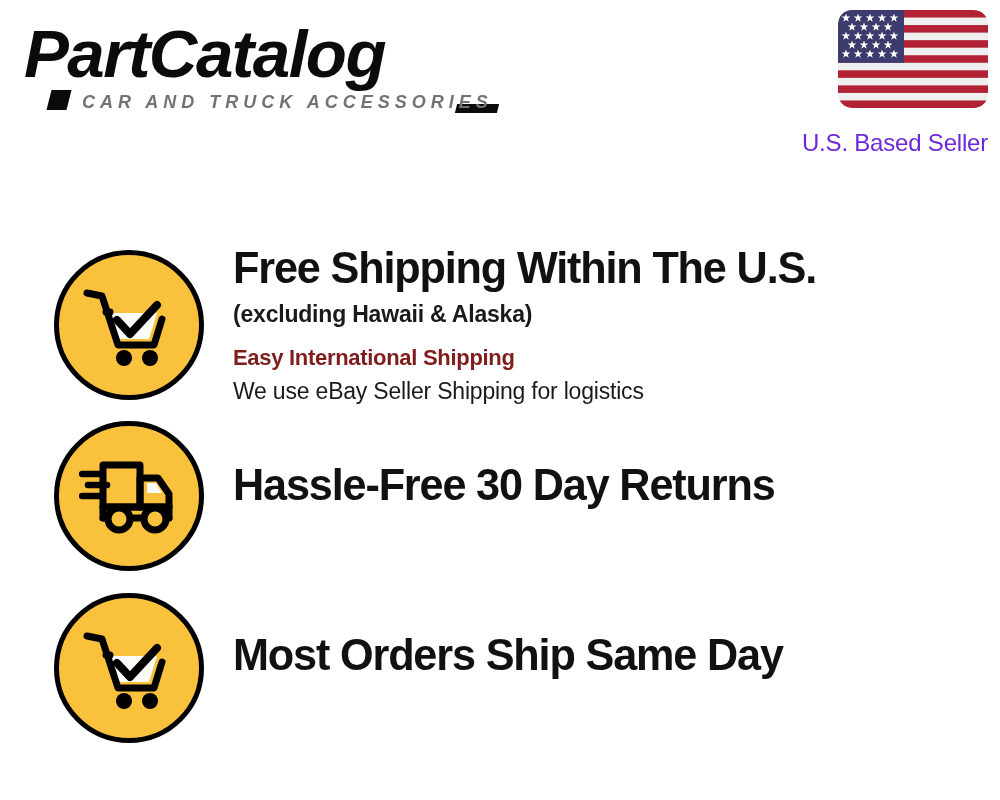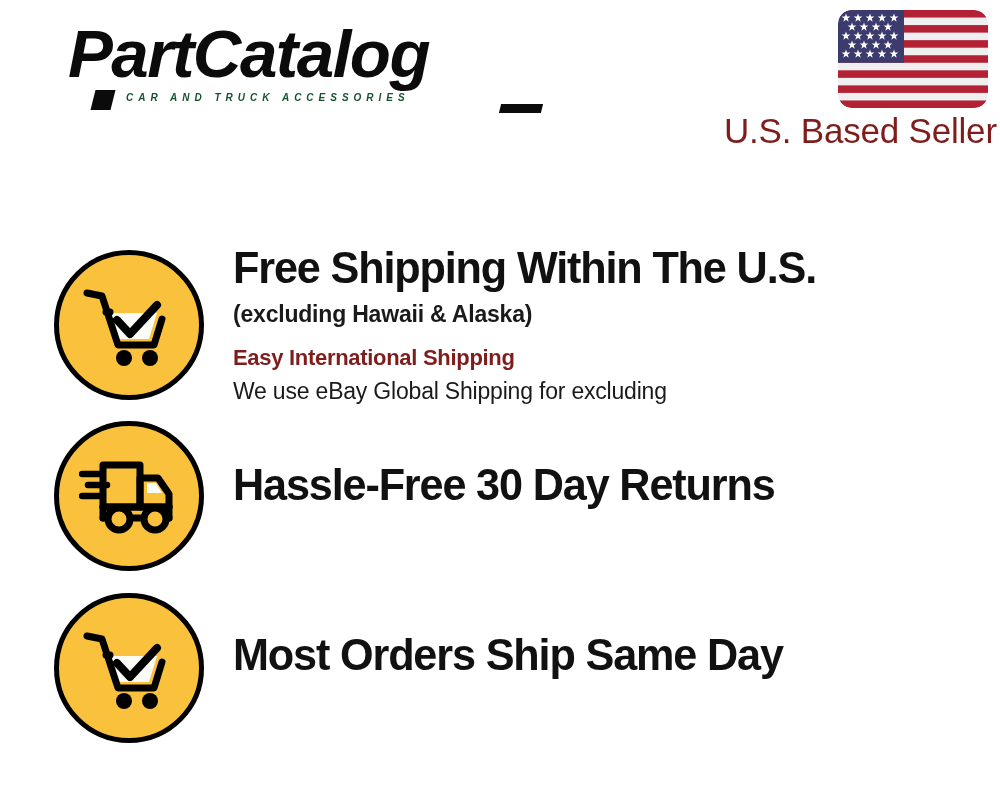--- a/index.html
+++ b/index.html
@@ -24,44 +24,43 @@
     height: 180px;
   }
 
   
   #brand-logo {
     position: absolute;
     left: 24px;
     top: 18px;
     width: 470px;
     height: 95px;
-    margin-left: 44px;
   }
   #brand-wordmark {
     font-family: "Liberation Sans", sans-serif;
     font-weight: 700;
     font-style: italic;
     font-size: 66px;
     letter-spacing: -1.5px;
     line-height: 72px;
     color: #0b0b0b;
     white-space: nowrap;
     transform: scaleX(1.02);
     transform-origin: left center;
   }
   #brand-tagline {
     position: absolute;
     left: 58px;
     top: 74px;
     font-family: "Liberation Sans", sans-serif;
     font-weight: 700;
     font-style: italic;
-    font-size: 10px;
+    font-size: 18px;
     letter-spacing: 5.0px;
-    color: #14532d;
+    color: #737373;
     white-space: nowrap;
   }
   
   .tag-slab {
     position: absolute;
     background: #0b0b0b;
   }
   #tag-slab-left {
     left: 25px; top: 72px;
     width: 20px; height: 20px;
@@ -84,25 +83,25 @@
   #us-flag {
     display: block;
     margin-left: auto;
     width: 150px;
     height: 98px;
     border-radius: 14px;
     overflow: hidden;
   }
   #seller-label {
     display: block;
-    margin-top: 4px;
-    font-family: "Liberation Sans", sans-serif;
-    font-size: 35px;
+    margin-top: 16px;
+    font-family: "Liberation Sans", sans-serif;
+    font-size: 24px;
     font-weight: 400;
-    color: #7f1d1d;
+    color: #6d28d9;
     line-height: 38px;
     letter-spacing: -0.2px;
     white-space: nowrap;
   }
 
   
   #benefits {
     position: absolute;
     left: 0;
     top: 180px;
@@ -282,21 +281,21 @@
 
           <circle cx="43" cy="76" r="8" fill="#000000"></circle>
           <circle cx="69" cy="76" r="8" fill="#000000"></circle>
         </svg>
       </div>
     </div>
     <div class="benefit-text">
       <div class="benefit-headline">Free Shipping Within The U.S.</div>
       <div class="benefit-sub">(excluding Hawaii &amp; Alaska)</div>
       <div class="benefit-sub-bold">Easy International Shipping</div>
-      <div class="benefit-sub-plain">We use eBay Global Shipping for excluding</div>
+      <div class="benefit-sub-plain">We use eBay Seller Shipping for logistics</div>
     </div>
   </div>
 
   <div class="benefit-row" id="benefit-row-1">
     <div class="benefit-icon-wrap">
       <div class="icon-circle">
         <svg width="100" height="80" viewBox="0 0 100 80">
 
           <g stroke="#000000" stroke-width="6.5" stroke-linecap="round">
             <line x1="3" y1="18" x2="22" y2="18"></line>

